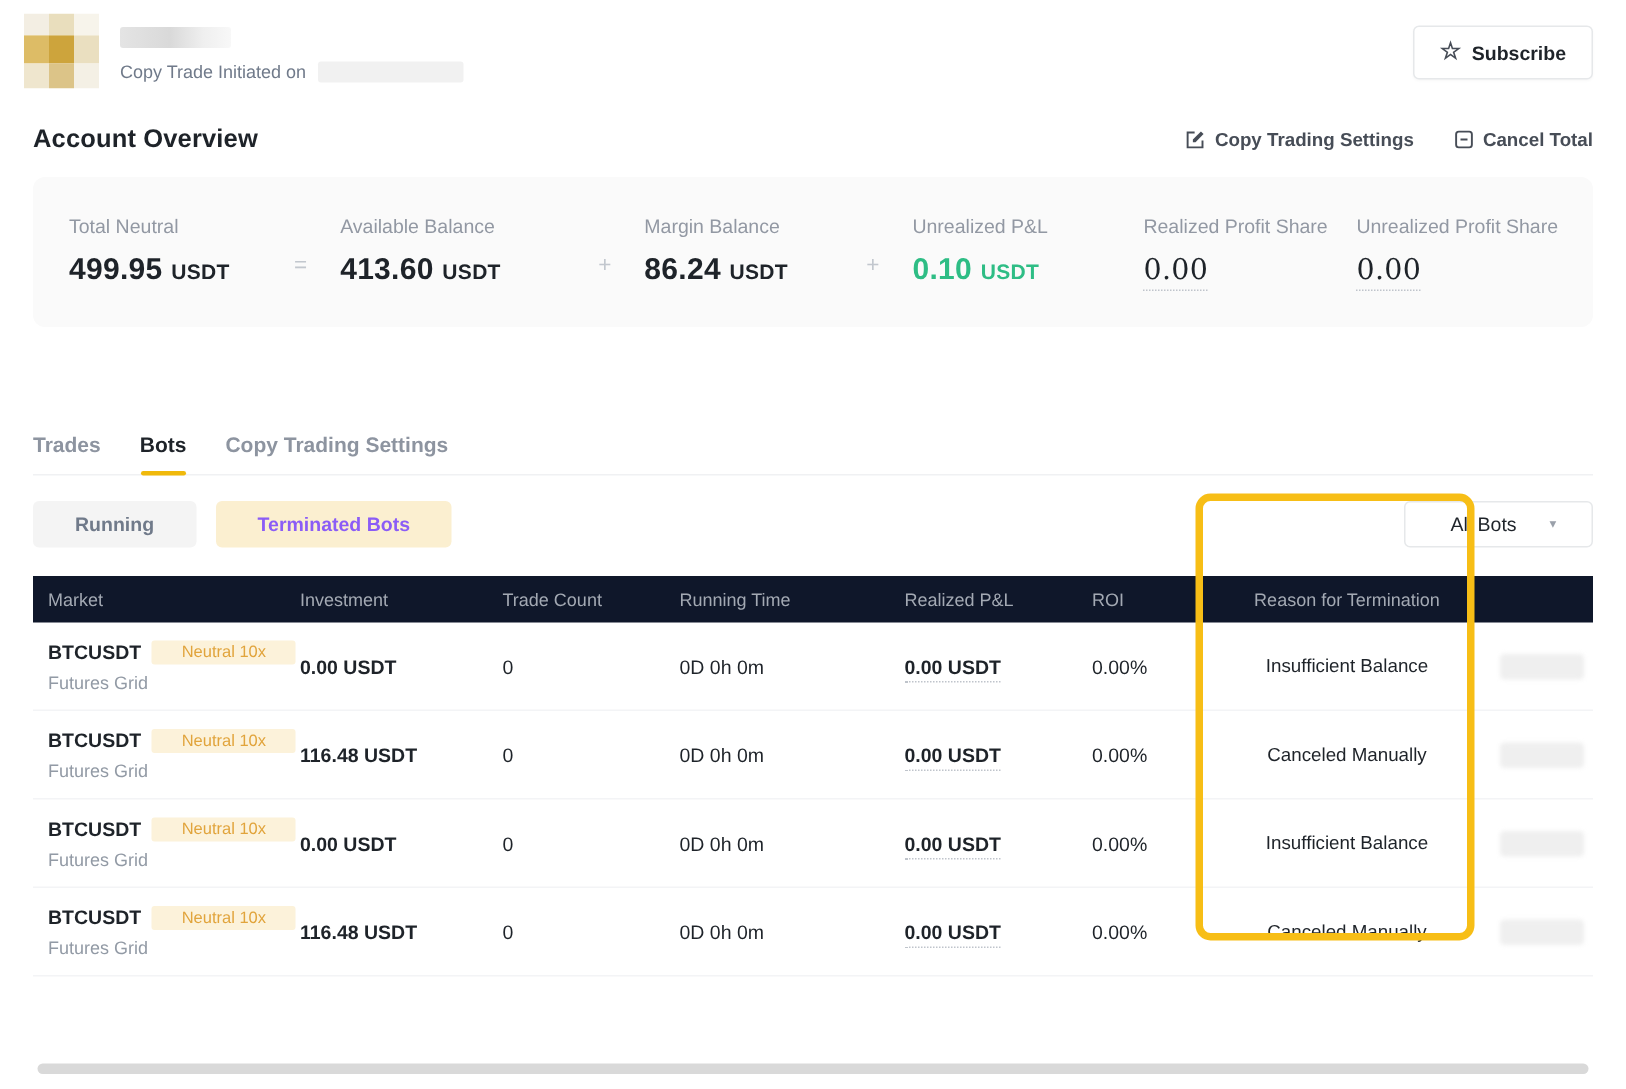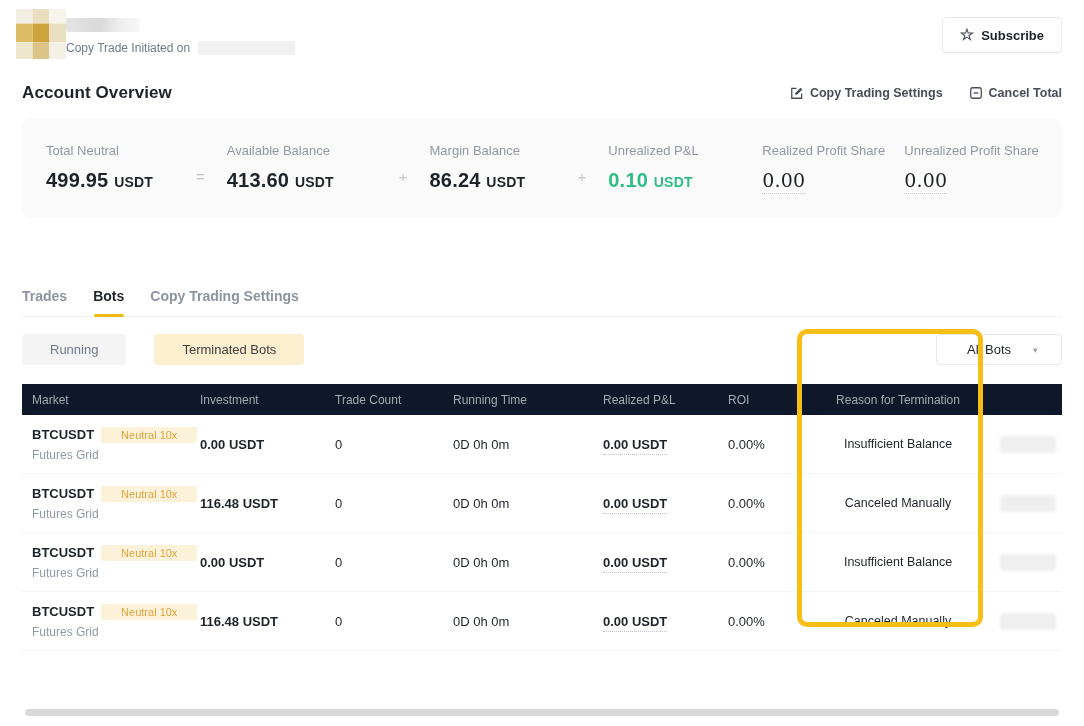--- a/index.html
+++ b/index.html
@@ -6,21 +6,21 @@
   html,body { width:1084px; height:726px; background:#fff; overflow:hidden; }
   body {
     font-family:"Liberation Sans","DejaVu Sans",sans-serif;
     color:#1E2329; position:relative;
   }
   .page { padding:0 22px; position:relative; }
 
   
   .top-header { display:flex; align-items:flex-start; padding-top:9px; }
   .avatar { width:50px; height:50px; margin-left:-6px; flex:0 0 auto; }
-  .trader-meta { padding-top:9px; }
+  .trader-meta { margin-left:14px; padding-top:9px; }
   .name-blur { width:74px; height:14px; border-radius:2px;
     background:linear-gradient(90deg,#e4e4e4 0%,#d9d9d9 45%,#efefef 75%,#f8f8f8 100%); }
   .initiated-line { display:flex; align-items:center; margin-top:9px; }
   .initiated-label { font-size:12px; color:#707A8A; }
   .date-blur { width:97px; height:14px; margin-left:8px; border-radius:2px; background:#f1f1f1; }
   .subscribe-btn { margin-left:auto; margin-top:8px; height:36px; padding:0 17px;
     display:flex; align-items:center; gap:7px; background:#fff;
     border:1px solid #E6E8EA; border-radius:4px; font-size:13px; font-weight:700;
     color:#1E2329; cursor:pointer; box-shadow:0 1px 2px rgba(0,0,0,0.03); }
   .star-glyph { font-size:16px; color:#474D57; line-height:1; }
@@ -52,23 +52,23 @@
   .tabs { margin-top:26px; display:flex; gap:26px; border-bottom:1px solid #F0F1F3; }
   .tab { font-size:14px; font-weight:700; color:#8D94A0; padding-bottom:12px;
     cursor:pointer; position:relative;margin-top:44px; }
   .tab.active { color:#1E2329; }
   .tab.active::after { content:""; position:absolute; left:50%; transform:translateX(-50%);
     bottom:-1px; width:30px; height:3px; border-radius:2px; background:#F0B90B; }
 
   
   .filter-row { margin-top:17px; display:flex; align-items:center; }
   .pill { height:31px; padding:0 28px; display:flex; align-items:center; border-radius:4px;
-    font-size:13px; font-weight:400; cursor:pointer; border:none; }
+    font-size:13px; font-weight:700; cursor:pointer; border:none; }
   .pill.running { background:#F4F4F4; color:#707A8A; }
-  .pill.terminated { background:#FBEFD0; color:#404040; margin-left:28px; }
+  .pill.terminated { background:#FBEFD0; color:#8b5cf6; margin-left:13px; }
   .bot-filter { margin-left:auto; height:31px; min-width:126px; padding:0 12px 0 30px;
     display:flex; align-items:center; gap:22px; background:#fff; border:1px solid #E6E8EA;
     border-radius:4px; font-size:13px; color:#1E2329; cursor:pointer; }
   .caret { font-size:9px; color:#9AA0AA; }
 
   
   .bots-table { margin-top:19px; }
   .tr { display:grid; grid-template-columns:178px 135px 118px 150px 125px 80px 180px 1fr;
     align-items:center; }
   .thead { height:31px; background:#0f172a; color:#A3A9B3; font-size:12px; }

